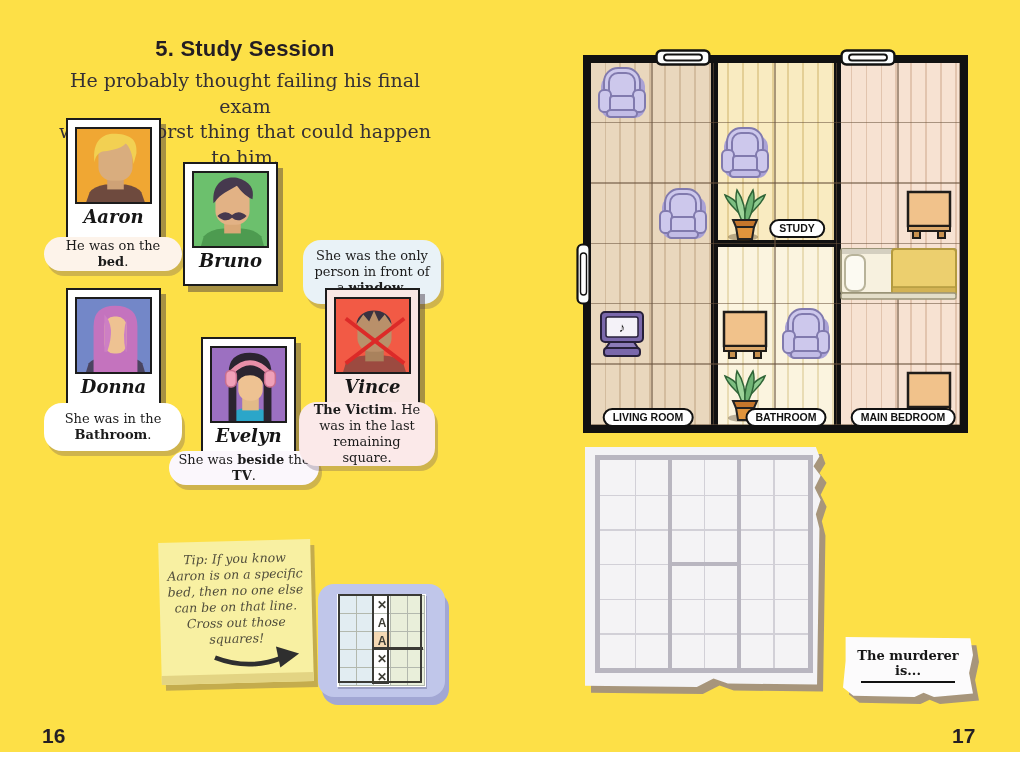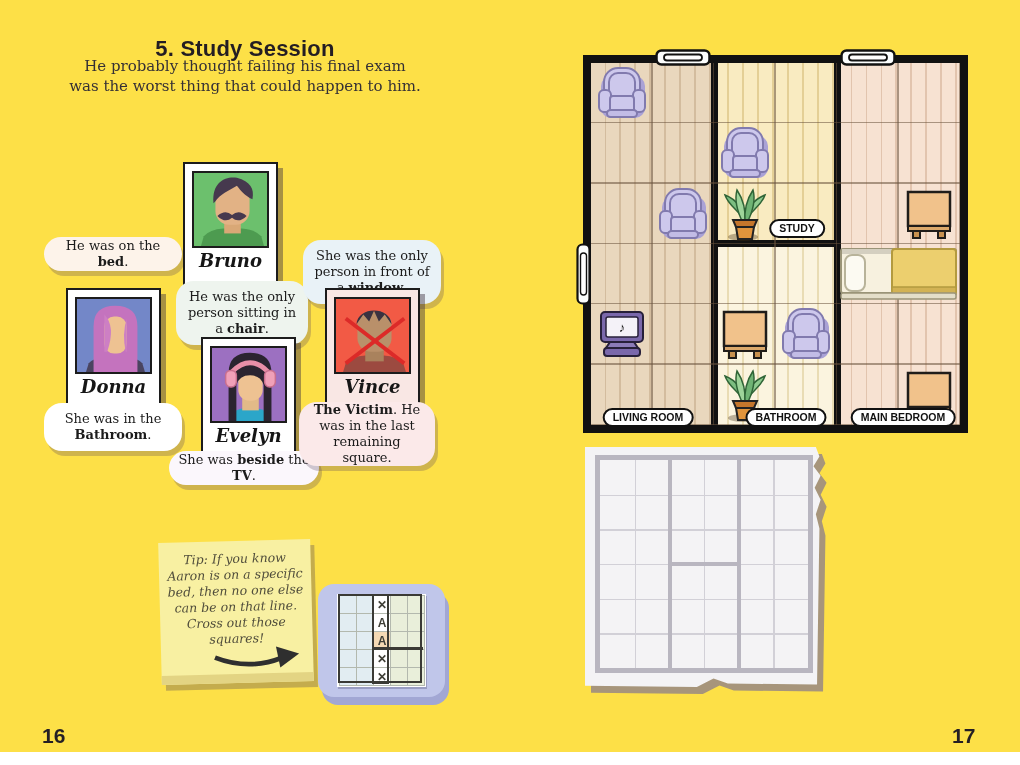--- a/index.html
+++ b/index.html
@@ -3,22 +3,22 @@
 <meta charset="utf-8">
 <style>
   html,body{margin:0;padding:0;background:#ffffff;}
   *{box-sizing:border-box;}
   body{font-family:"Liberation Sans",sans-serif;}
   #spread{position:relative;width:1020px;height:752px;background:#fde047;overflow:hidden;}
 
   
   .title{position:absolute;left:75px;top:36px;width:340px;text-align:center;
          font-size:22px;font-weight:bold;color:#231d23;letter-spacing:.2px;}
-  .subtitle{position:absolute;left:55px;top:56px;width:380px;text-align:center;
-            font-family:"DejaVu Serif",serif;font-size:15px;line-height:1.35;color:#353035;}
+  .subtitle{position:absolute;left:55px;top:68px;width:380px;text-align:center;
+            font-family:"DejaVu Serif",serif;font-size:19px;line-height:1.35;color:#353035;}
 
   .card{position:absolute;width:95px;height:124px;background:#ffffff;border:2px solid #1c1c1c;
         box-shadow:5px 6px 0 rgba(63,48,63,.45);}
   .card .photo{position:absolute;left:7px;top:7px;width:77px;height:77px;border:2px solid #1c1c1c;overflow:hidden;}
   .card .photo svg{display:block;}
   .card .cname{position:absolute;left:0;top:86px;width:100%;text-align:center;
                font-family:"DejaVu Serif",serif;font-style:italic;font-weight:700;
                font-size:18px;color:#161616;}
   .bubble{position:absolute;border-radius:18px;box-shadow:3px 5px 0 rgba(90,70,90,.28);
           display:flex;align-items:center;justify-content:center;text-align:center;
@@ -75,39 +75,47 @@
 <body>
 
 <div id="spread">
 
   <div class="title">5. Study Session</div>
   <div class="subtitle">
     <div>He probably thought failing his final exam</div>
     <div>was the worst thing that could happen to him.</div>
   </div>
 
+  <div class="card" style="left:66px;top:118px;">
+    <div class="photo" style="background: rgb(240, 167, 51);">
+      <svg width="77" height="77" viewBox="0 0 79 79">
+        <path d="M8,79 L13,65 Q17,59 29,57 L50,57 Q62,59 66,65 L71,79 Z" fill="#6e4a3e"></path>
+        <rect x="31" y="40" width="17" height="22" fill="#cfa276"></rect>
+        <rect x="22" y="12" width="35" height="41" rx="14" fill="#d9ad7e"></rect>
+        <path d="M18,34 C15,10 29,4 40,5 C56,6 62,12 61,25 L58,36 C57,25 53,17 50,15 C45,21 31,23 26,23 C21,25 19,28 18,34 Z" fill="#f2d052"></path>
+      </svg>
+    </div>
+    <div class="cname">Aaron</div>
+  </div>
   <div class="bubble" style="left: 44px; top: 237px; width: 138px; height: 34px; background: rgb(253, 243, 234);">
       <div><span>He was on the </span><b>bed</b><span>.</span></div>
     </div>
 
   <div class="card" style="left:183px;top:162px;">
     <div class="photo" style="background: rgb(108, 192, 109);">
       <svg width="77" height="77" viewBox="0 0 79 79">
         <path d="M6,79 L10,65 Q16,58 30,57 L49,57 Q63,58 69,65 L73,79 Z" fill="#4d9b50"></path>
         <rect x="31" y="40" width="17" height="22" fill="#d9a876"></rect>
         <rect x="22" y="13" width="35" height="40" rx="14" fill="#e2b285"></rect>
         <path d="M20,31 C18,8 34,3 44,5 C58,9 62,16 60,27 C52,23 48,18 44,13 C36,18 26,22 22,29 Z" fill="#46394e"></path>
         <path d="M24,44 Q32,37 39,43 Q46,37 54,44 Q46,52 39,46 Q32,52 24,44 Z" fill="#46394e"></path>
       </svg>
     </div>
     <div class="cname">Bruno</div>
   </div>
-  <div class="bubble" style="left: 176px; top: 281px; width: 132px; height: 64px; background: rgb(238, 244, 238);">
-      <div><span>He was the only person sitting in a </span><b>chair</b><span>.</span></div>
-    </div>
 
   <div class="bubble" style="left: 303px; top: 240px; width: 138px; height: 64px; background: rgb(233, 242, 247);">
       <div><span>She was the only person in front of a </span><b>window</b><span>.</span></div>
     </div>
 
   <div class="card" style="left:66px;top:288px;">
     <div class="photo" style="background: rgb(115, 135, 200);">
       <svg width="77" height="77" viewBox="0 0 79 79">
         <path d="M8,79 L12,66 Q18,60 30,58 L49,58 Q61,60 67,66 L71,79 Z" fill="#4a4460"></path>
         <path d="M17,79 L17,28 Q17,7 39,7 Q62,7 62,28 L62,79 Z" fill="#c473be"></path>
@@ -346,14 +354,20 @@
           <div class="sg-line" style="top: 138.64px; left: 0px; height: 1.5px; width: 208px;"></div>
           <div class="sg-line" style="left: 173.3px; top: 0px; width: 1.5px; height: 208px;"></div>
           <div class="sg-line" style="top: 173.3px; left: 0px; height: 1.5px; width: 208px;"></div>
           <div class="sg-thick" style="left: 67.82px; top: 0px; width: 4px; height: 208px;"></div>
           <div class="sg-thick" style="left: 137.14px; top: 0px; width: 4px; height: 208px;"></div>
           <div class="sg-thick" style="left: 67.82px; top: 101.98px; width: 73.32px; height: 4px;"></div>
         </div>
     </div>
   </div>
 
+  <div class="paper-wrap" style="left:843px;top:637px;">
+    <div class="answer-paper">
+      <div class="answer-label">The murderer is...</div>
+      <div class="answer-line"></div>
+    </div>
+  </div>
 
 </div>
 
 </body></html>

